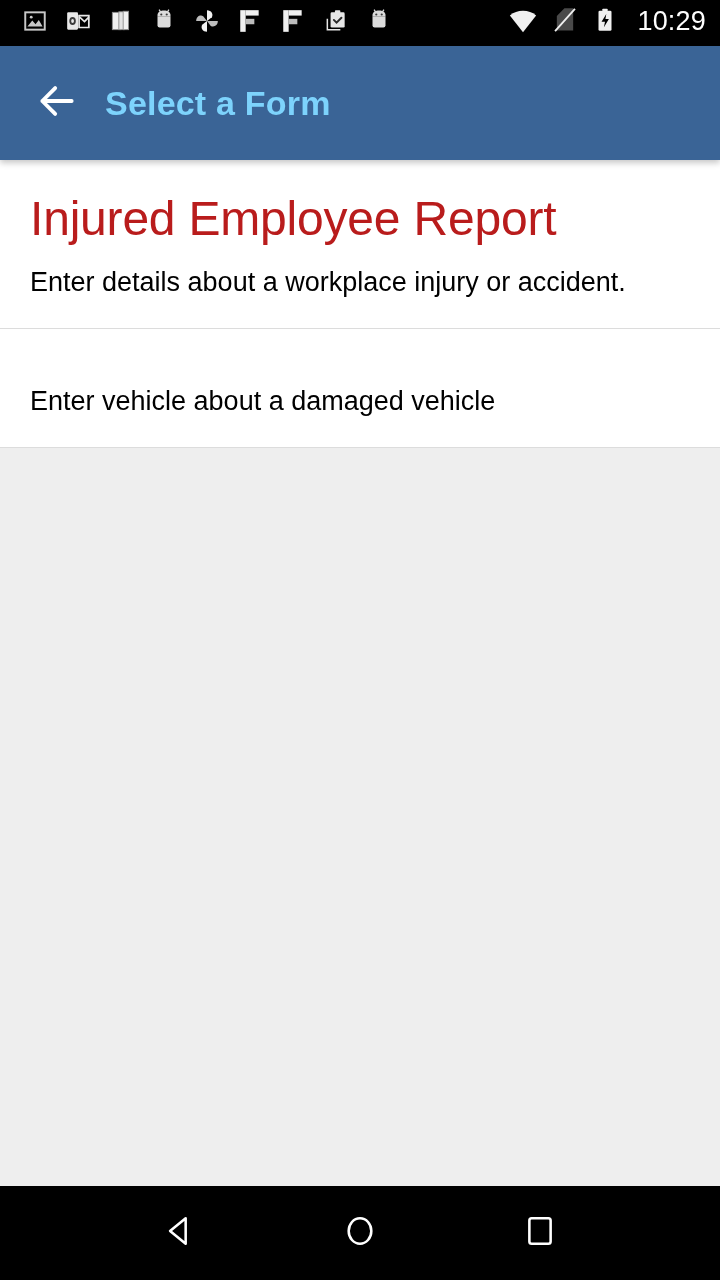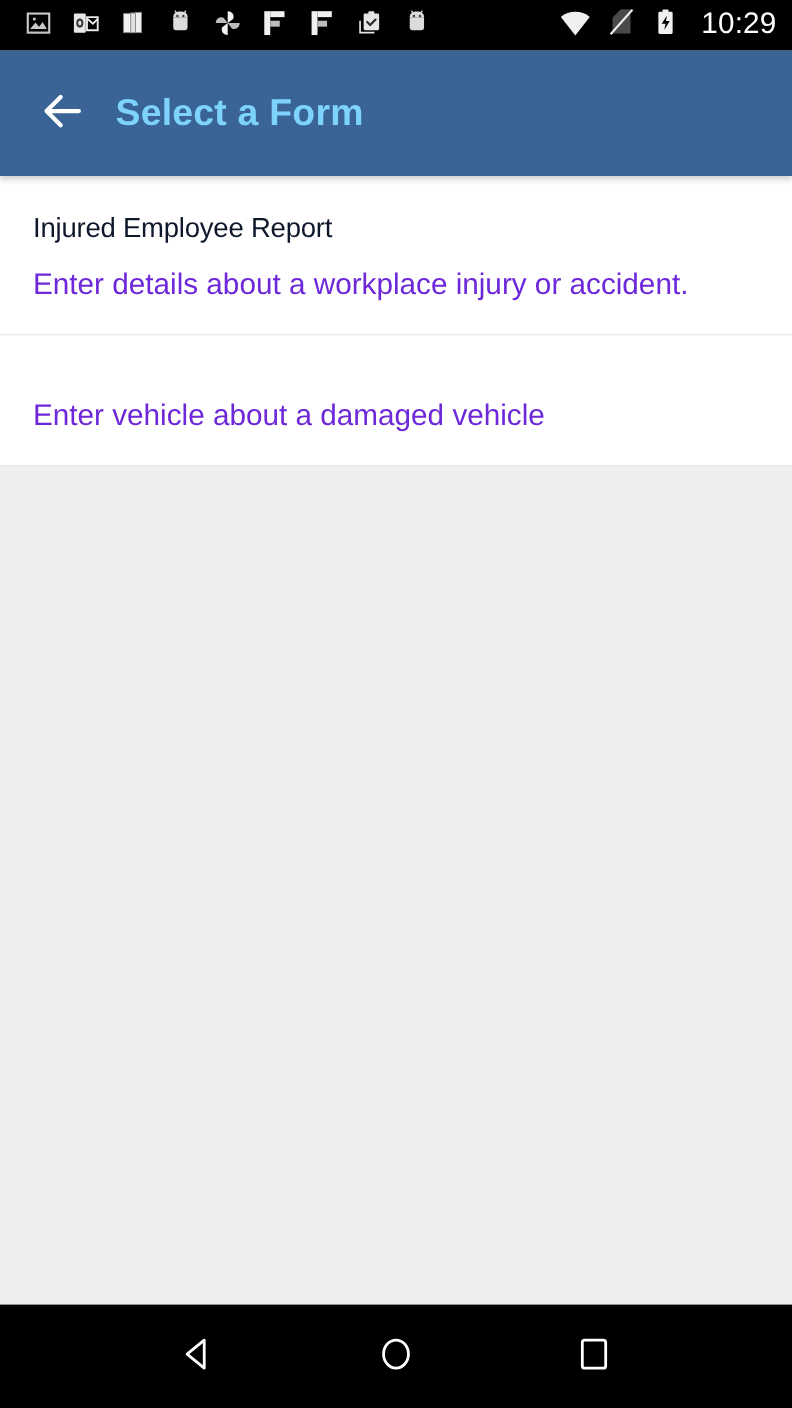--- a/index.html
+++ b/index.html
@@ -51,26 +51,26 @@
     background:#eeeeee;
   }
   .form-list { background:#ffffff; }
   .form-item {
     background:#ffffff;
     padding:34px 30px 30px 30px;
     border-bottom:1px solid #dcdcdc;
     cursor:pointer;
   }
   .form-title {
-    color:#0f172a; font-size:25px; font-weight:400;
+    color:#b91c1c; font-size:48px; font-weight:400;
     line-height:1.05; letter-spacing:-0.2px;
     white-space:nowrap;
   }
   .form-desc {
-    color:#6d28d9; font-size:27px; font-weight:400;
+    color:#000000; font-size:27px; font-weight:400;
     margin-top:24px; line-height:1.1;
     white-space:nowrap;
   }
   .filler { background:#eeeeee; height:660px; }
 
   
   .nav-bar {
     position:absolute; bottom:0; left:0; width:720px; height:94px;
     background:#000000;
     display:flex; align-items:center; justify-content:space-around;

